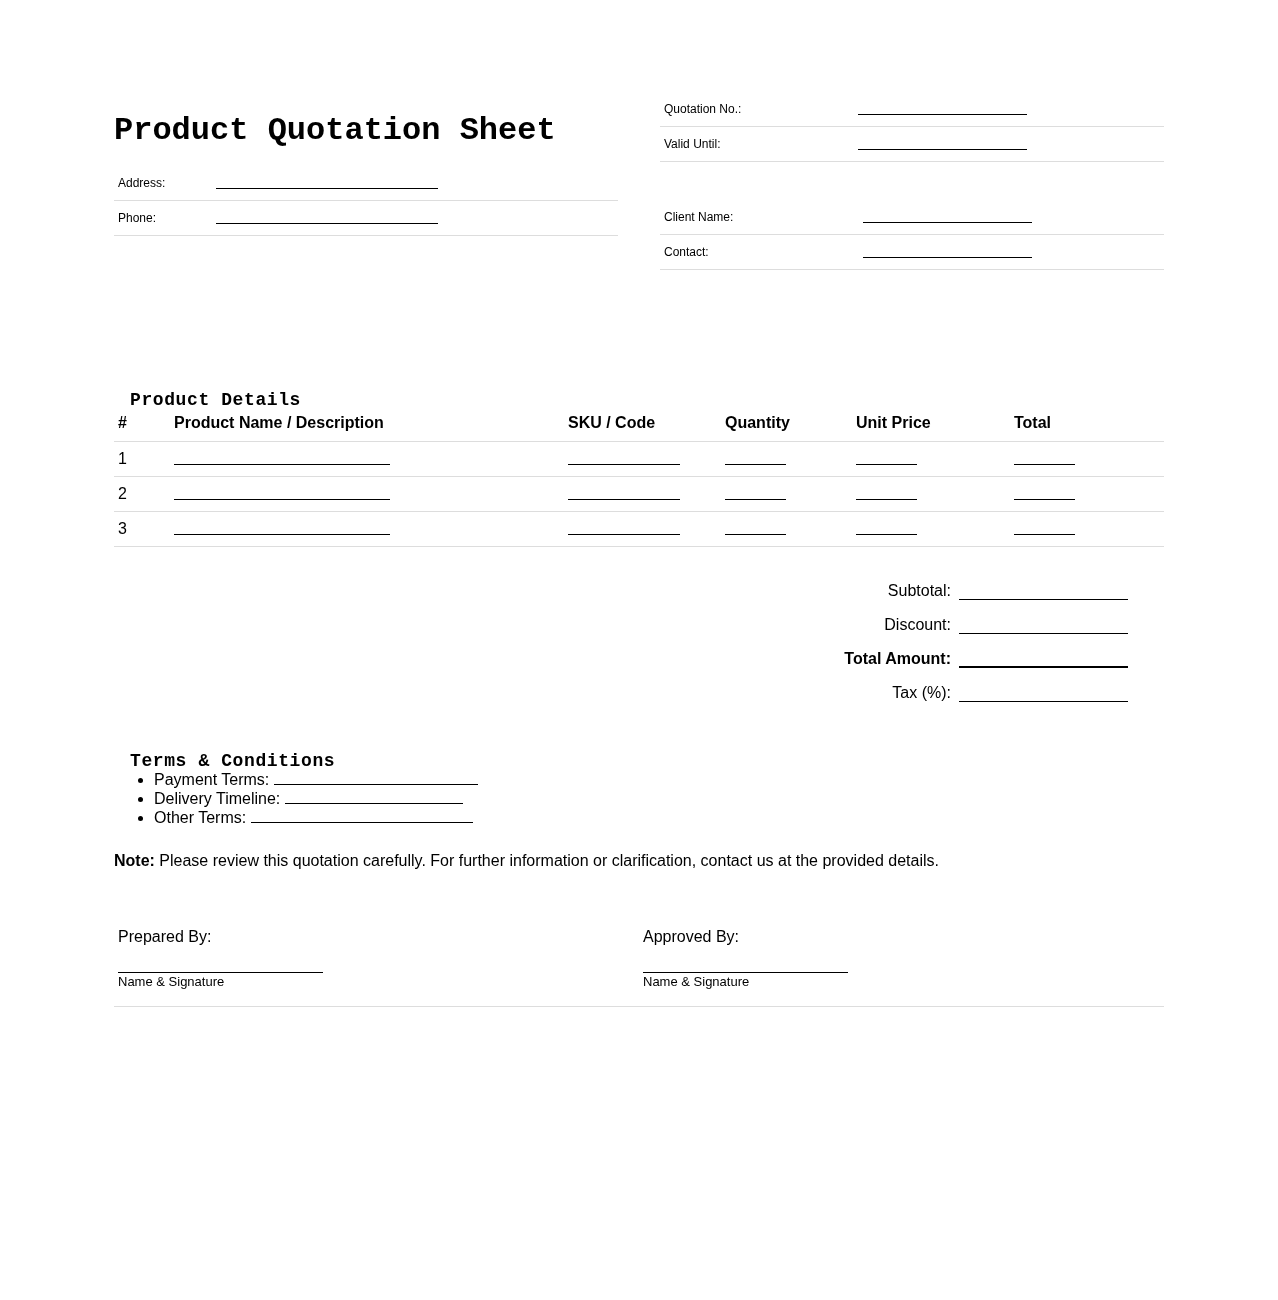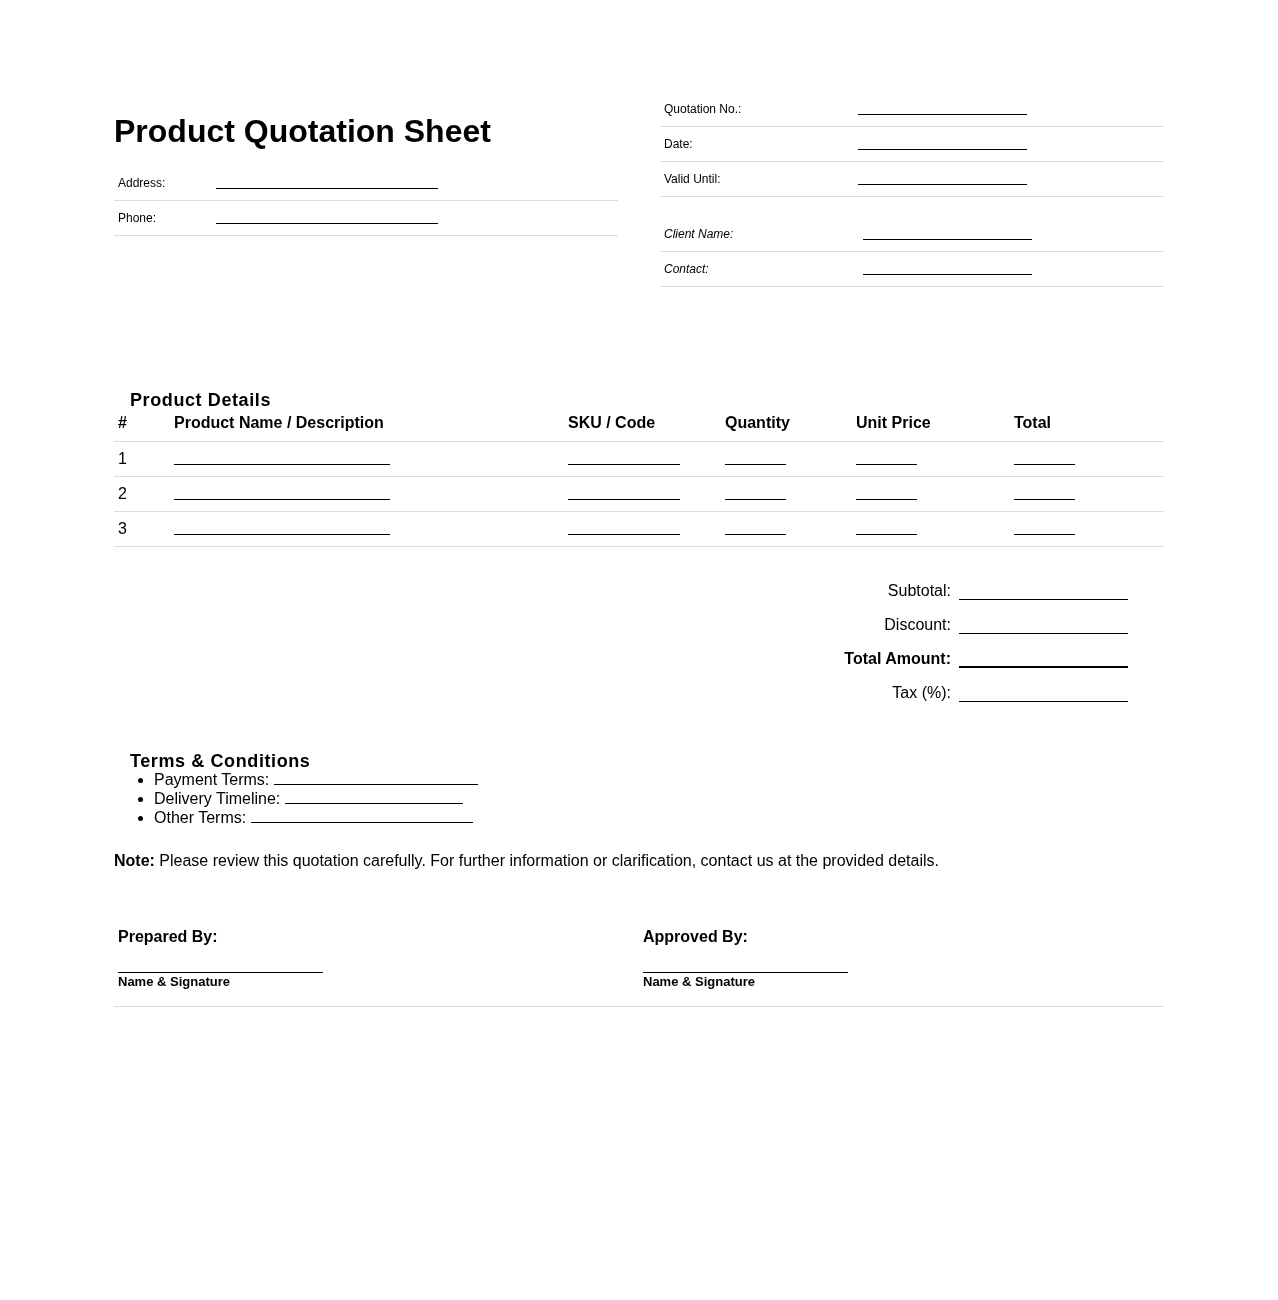--- a/index.html
+++ b/index.html
@@ -1,37 +1,37 @@
 <!DOCTYPE html>
 <html><head>
 <meta charset="utf-8">
 <style>
   html, body { margin: 0; padding: 0; background: #ffffff; }
   body {
     width: 1278px; height: 1300px; position: relative;
     font-family: "Liberation Sans", sans-serif; color: #000;
     font-size: 16px;
   }
-  .abs { position: absolute; }
+  .abs { position: absolute; font-family: Liberation Mono, monospace; }
   .title { left: 114px; top: 112px; font-size: 32px; font-weight: bold; margin: 0; line-height: 38px; }
   .info-table { border-collapse: collapse; position: absolute; }
   .info-table td { border-bottom: 1px solid #dddddd; height: 34px; padding: 0 4px; vertical-align: middle; font-size: 12px; }
   .blank { display: inline-block; border-bottom: 1px solid #000; height: 14px; vertical-align: baseline; }
   .section-h { font-size: 18px; font-weight: bold; letter-spacing: 0.6px; margin: 16px; }
   .prod-table { position: absolute; left: 114px; top: 405px; width: 1050px; border-collapse: collapse; }
   .prod-table th { text-align: left; font-weight: bold; font-size: 16px; height: 36px; padding: 0 4px; border-bottom: 1px solid #dddddd; vertical-align: middle; }
   .prod-table td { height: 34px; padding: 0 4px; border-bottom: 1px solid #dddddd; vertical-align: middle; font-size: 16px; }
   .totals { position: absolute; left: 800px; top: 566px; }
   .totals .row { display: flex; justify-content: flex-end; align-items: flex-end; height: 34px; width: 328px; }
   .totals .lbl { text-align: right; margin-right: 8px; font-size: 16px; }
   .totals .bold { font-weight: bold; }
   .terms-list { position: absolute; left: 114px; top: 770px; margin: 0; padding-left: 40px; font-size: 16px; line-height: 18px; }
   .note { position: absolute; left: 114px; top: 852px; font-size: 16px; margin: 0; }
   .sig-wrap { position: absolute; left: 114px; top: 920px; width: 1050px; height: 86px; border-bottom: 1px solid #dddddd; }
-  .sig { position: absolute; top: 0; font-weight: bold; }
+  .sig { position: absolute; top: 0; }
   .sig .lbl { font-size: 16px; margin-top: 8px; }
   .sig .line { width: 205px; border-bottom: 1px solid #000; margin-top: 26px; }
   .sig .cap { font-size: 13px; margin-top: 1px; }
 </style>
 </head>
 <body>
 
 <h1 class="abs title">Product Quotation Sheet</h1>
 
 <table class="info-table" style="left:114px; top:166px; width:504px;">
@@ -47,31 +47,27 @@
 </tbody>
   </table>
 
 <table class="info-table" style="left:660px; top:92px; width:504px;">
   <tbody>
       <tr>
     <td style="width:186px;">Quotation No.:</td>
     <td><span class="blank" style="width:169px;"></span></td>
   </tr>
   <tr>
-    <td>Date:</td>
-    <td><span class="blank" style="width:169px;"></span></td>
-  </tr>
-  <tr>
     <td>Valid Until:</td>
     <td><span class="blank" style="width:169px;"></span></td>
   </tr>
 </tbody>
   </table>
 
-<table class="info-table" style="left:660px; top:217px; width:504px;font-style:italic;">
+<table class="info-table" style="left:660px; top:200px; width:504px;">
   <tbody>
       <tr>
     <td style="width:191px;">Client Name:</td>
     <td><span class="blank" style="width:169px;"></span></td>
   </tr>
   <tr>
     <td>Contact:</td>
     <td><span class="blank" style="width:169px;"></span></td>
   </tr>
 </tbody>

